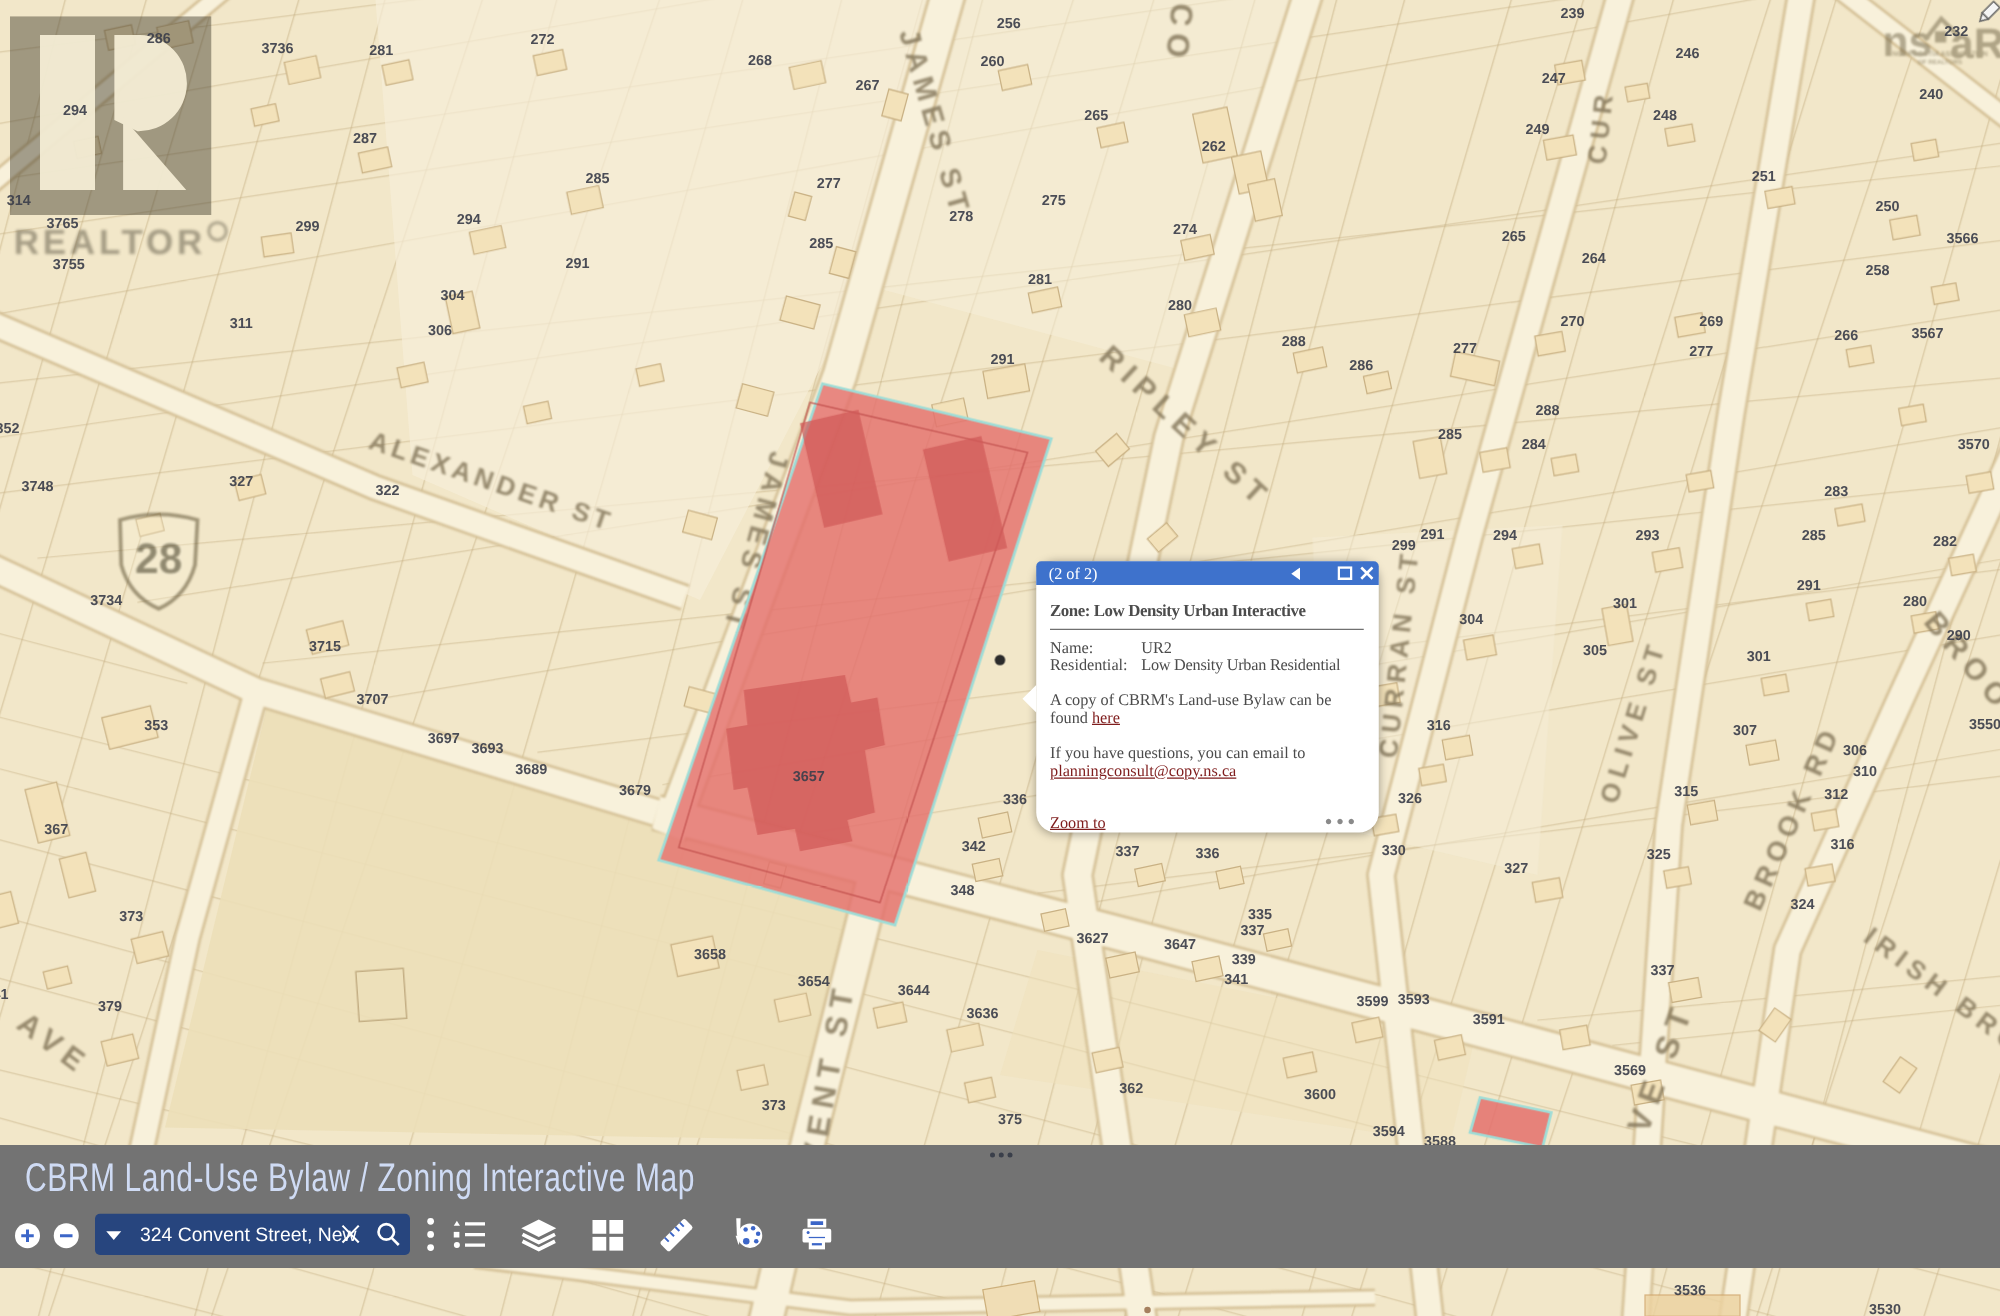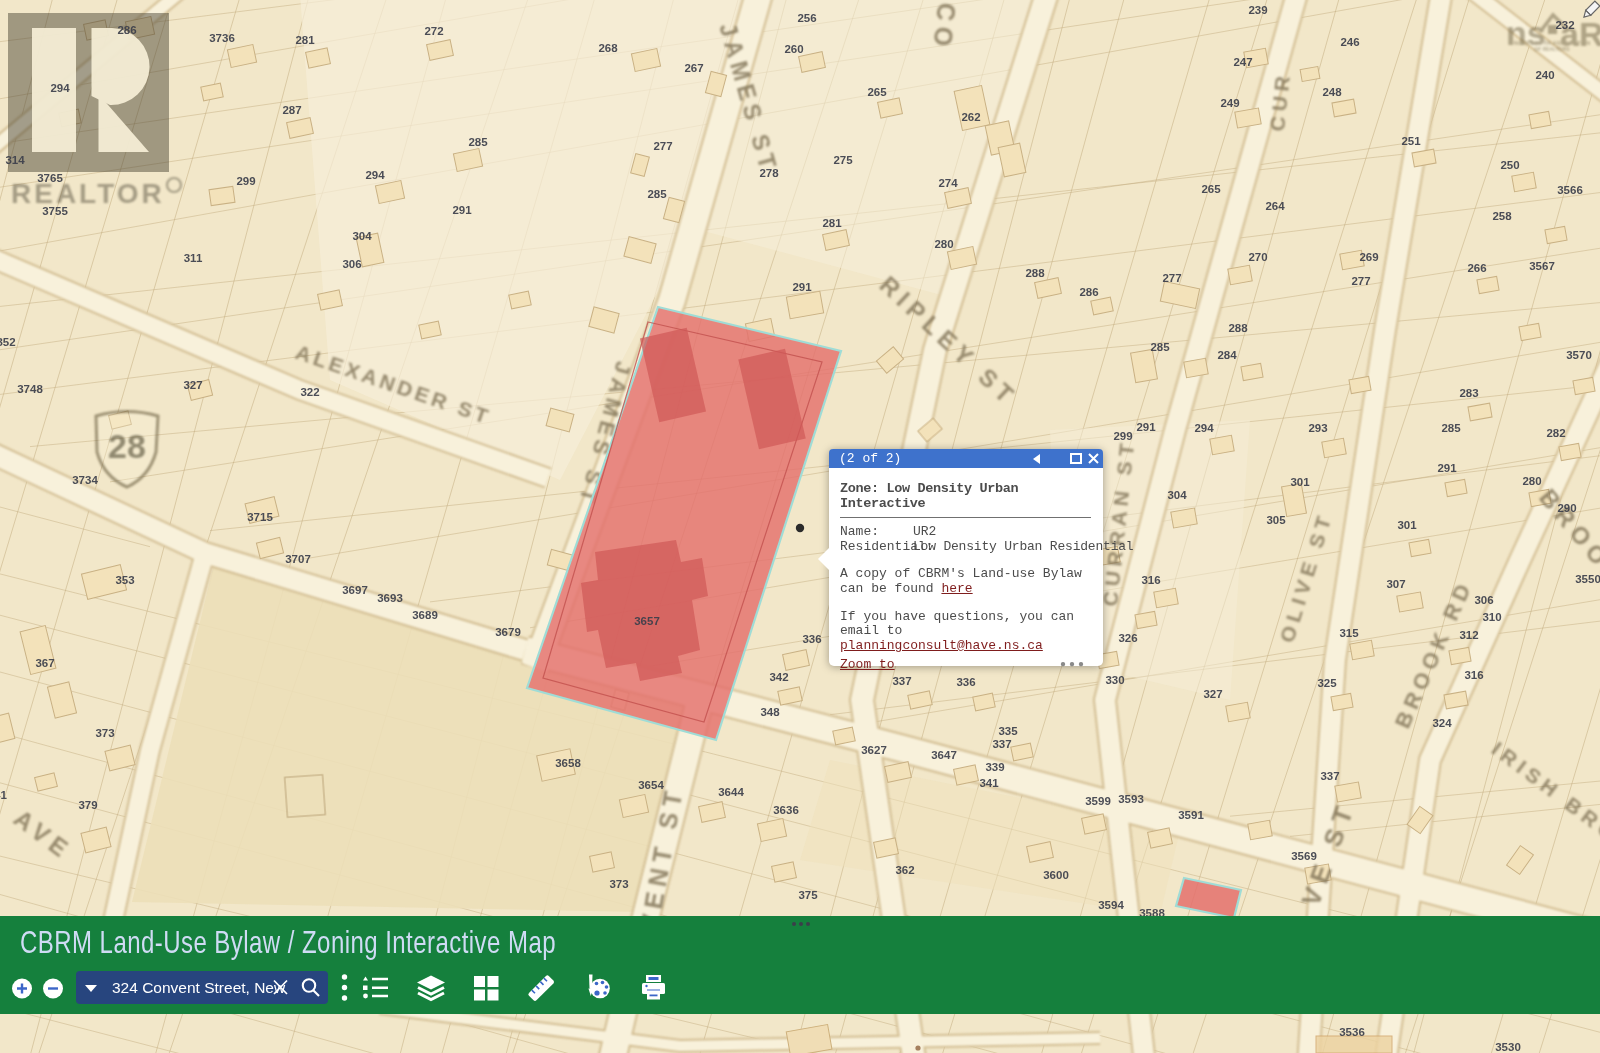--- a/index.html
+++ b/index.html
@@ -1,22 +1,22 @@
 <!DOCTYPE html>
 <html><head><meta charset="utf-8"><style>
 html,body{margin:0;padding:0;background:#f2e7c9;}
 #wrap{position:relative;width:1600px;height:1053px;overflow:hidden;background:#f2e7c9;font-family:"Liberation Sans",sans-serif;filter:blur(0.45px);}
 .lot{font:bold 11.5px "Liberation Sans",sans-serif;fill:#3c3f4b;opacity:.92;}
 .st{font-family:"Liberation Sans",sans-serif;font-weight:bold;fill:#837659;opacity:.82;}
-#popup{position:absolute;left:829px;top:449px;width:274px;height:217px;background:#fff;border-radius:5px;box-shadow:0 1px 8px rgba(0,0,0,.35);font-family:Liberation Mono, monospace;}
+#popup{position:absolute;left:829px;top:449px;width:274px;height:217px;background:#fff;border-radius:16px;box-shadow:0 1px 8px rgba(0,0,0,.35);font-family:Liberation Serif, serif;}
 #popup .hd{height:19px;background:#3e72cc;border-radius:4px 4px 0 0;color:#fff;font-size:13px;line-height:19px;padding-left:10px;position:relative;}
 #popup .bd{padding:9px 12px 0 11px;color:#4c4c4c;font-size:13px;line-height:14.6px;}
 #popup a{color:#7f1d1d;text-decoration:underline;}
 .ptr{position:absolute;left:-11px;top:99px;width:0;height:0;border-top:11px solid transparent;border-bottom:11px solid transparent;border-right:11px solid #fff;}
-#bar{position:absolute;left:0;top:916px;width:1600px;height:98px;background:#15803d;}
+#bar{position:absolute;left:0;top:916px;width:1600px;height:98px;background:#737373;}
 #bar .ttl{position:absolute;left:20px;top:8px;color:#cfdbf4;font-size:32px;letter-spacing:0.6px;font-weight:400;transform:scaleX(0.75);transform-origin:0 0;white-space:nowrap;}
 #sbox{position:absolute;left:76px;top:55px;width:252px;height:33px;background:#27457e;border-radius:4px;}
 .abs{position:absolute;}
 </style></head><body>
 <div id="wrap">
 <svg width="1600" height="1053" viewBox="0 0 1600 1053">
  <rect width="1600" height="1053" fill="#f2e7c9"></rect>
  <g style="filter:blur(0.5px)">
         <line x1="-22.2" y1="-10.0" x2="-309.6" y2="1060.0" stroke="#c2ab7e" stroke-width="1" opacity="0.5"></line>
 <line x1="54.8" y1="-10.0" x2="-225.0" y2="1060.0" stroke="#c2ab7e" stroke-width="1" opacity="0.5"></line>
@@ -444,22 +444,22 @@
    <svg class="abs" style="right:4px;top:4px" width="11" height="11">
           <path d="M1,1 L10,10 M10,1 L1,10" stroke="#fff" stroke-width="2"></path>
         </svg>
  </div>
  <div class="bd">
   <div style="font-weight:bold;font-size:13.5px;letter-spacing:-0.35px;padding:5px 0 6px 0">Zone: Low Density Urban Interactive</div>
   <div style="border-top:1px solid #707070;"></div>
   <div style="margin-top:7px;white-space:nowrap"><span style="display:inline-block;width:73px">Name:</span>UR2</div>
   <div style="white-space:nowrap;letter-spacing:-0.2px"><span style="display:inline-block;width:73px;letter-spacing:0">Residential:</span>Low Density Urban Residential</div>
   <div style="margin-top:13px">A copy of CBRM's Land-use Bylaw can be found <a>here</a></div>
-  <div style="margin-top:13px">If you have questions, you can email to <a>planningconsult@have.ns.ca</a></div>
-  <div style="margin-top:5px"><a>Zoom to</a><span style="float:right;color:#8a8a8a;font-size:10px;letter-spacing:3px;margin-right:4px">●●●</span></div>
+  <div style="margin-top:13px">If you have questions, you can email to <a>planningconsult@copy.ns.ca</a></div>
+  <div style="margin-top:27px"><a>Zoom to</a><span style="float:right;color:#8a8a8a;font-size:10px;letter-spacing:3px;margin-right:4px">●●●</span></div>
  </div>
 </div>
 
 
 <div id="bar">
  <svg class="abs" style="left:788px;top:2px" width="26" height="10">
         <g fill="#3a3f4a">
           <circle cx="6" cy="6" r="2"></circle>
           <circle cx="13" cy="6" r="2"></circle>
           <circle cx="20" cy="6" r="2"></circle>

